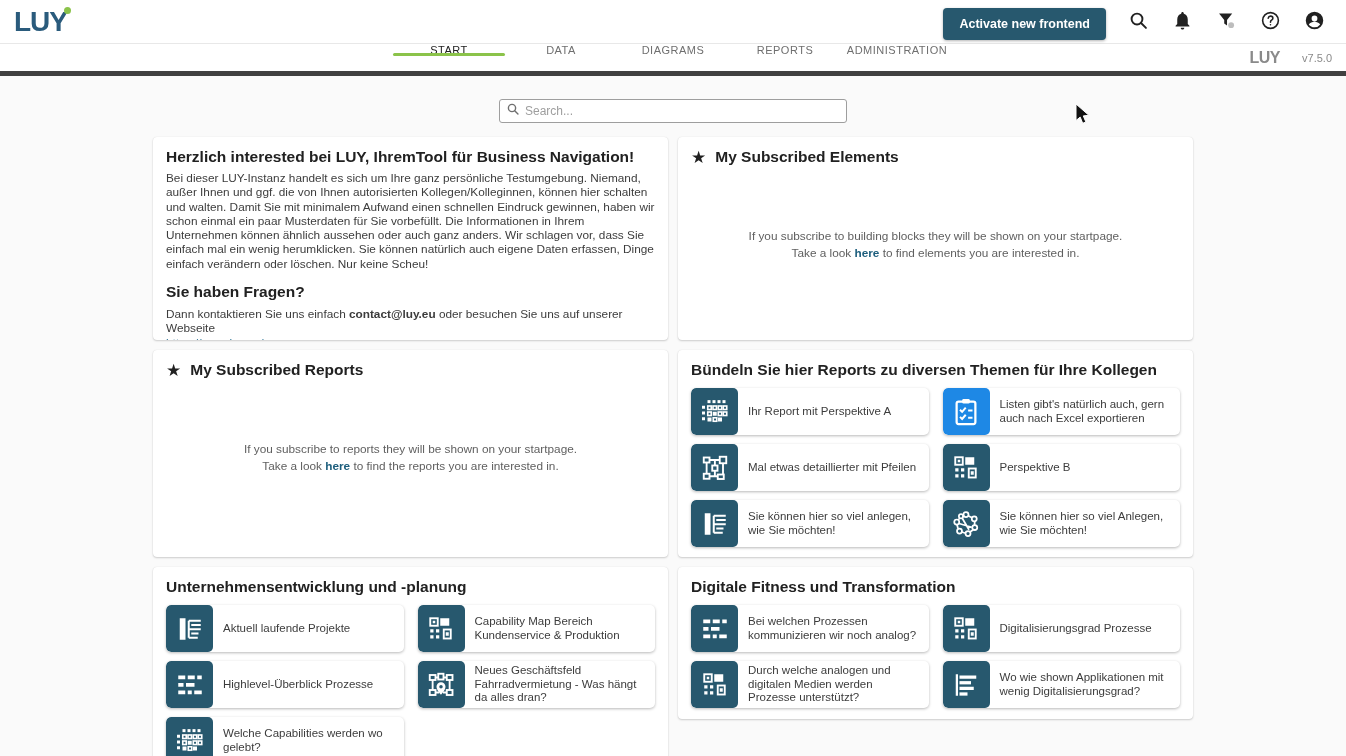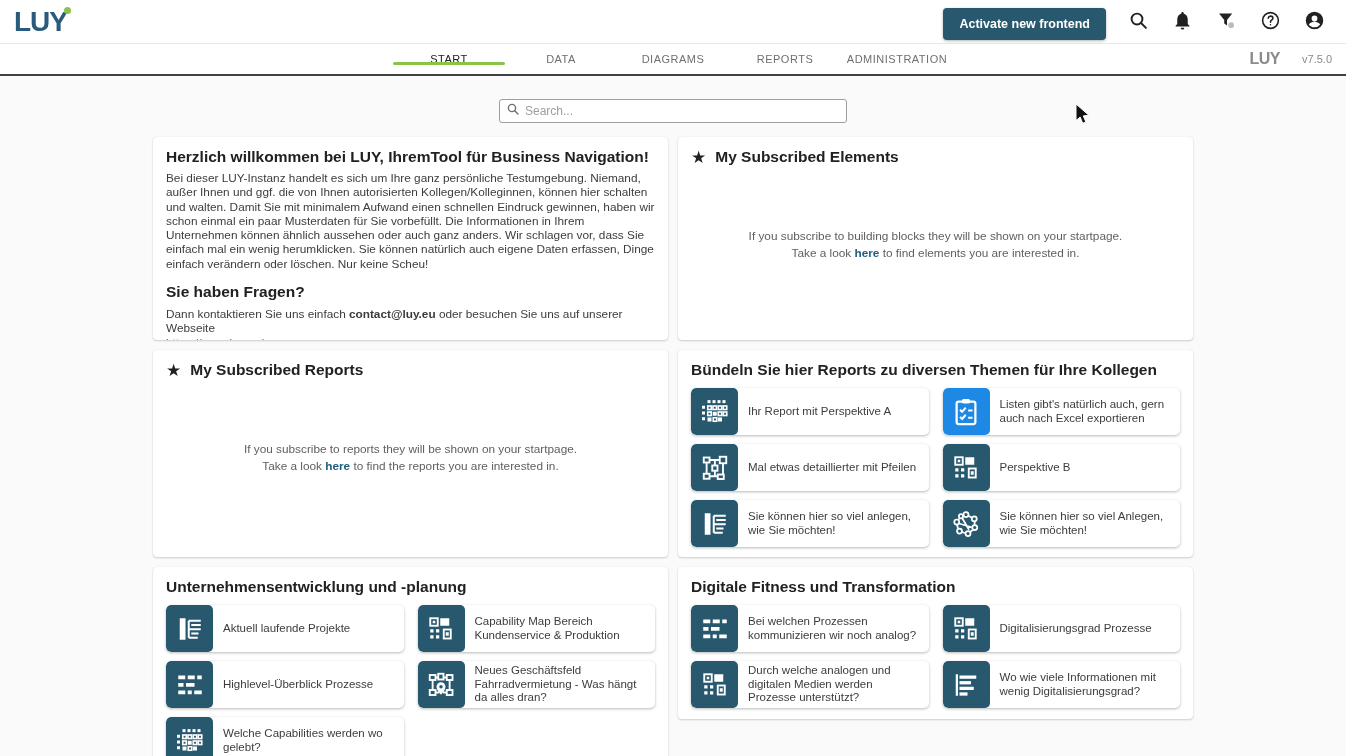--- a/index.html
+++ b/index.html
@@ -15,22 +15,22 @@
     border-radius:50%; background:#8bc34a; }
   .header-right { margin-left:auto; display:flex; align-items:flex-end; gap:8px; }
   .activate-btn { background:#27586e; color:#fff; border:none; border-radius:4px;
     font-family:inherit; font-size:12.5px; font-weight:700; padding:9px 16px;
     box-shadow:0 1px 3px rgba(0,0,0,.3); cursor:pointer; margin-right:6px; }
   .icon-btn { width:36px; height:36px; border:none; background:transparent;
     display:flex; align-items:center; justify-content:center; cursor:pointer; }
   .icon-btn svg { width:21px; height:21px; }
 
   
-  .navbar { height:32px; background:#fff; border-bottom:2px solid #404040;
-    display:flex; align-items:center; justify-content:center; position:relative; }
+  .navbar { height:32px; background:#fff; border-bottom:5px solid #404040;
+    display:flex; align-items:flex-start; justify-content:center; position:relative; }
   .tab { min-width:112px; text-align:center; font-size:11px; letter-spacing:.5px;
     color:#6f6f6f; display:flex; align-items:center; justify-content:center;
     cursor:pointer; position:relative; font-weight:500; }
   .tab.active { color:#212121; }
   .tab.active::after { content:""; position:absolute; left:0; right:0; bottom:0;
     height:3px; background:#8bc34a; border-radius:2px; }
   .version-box { position:absolute; right:14px; top:0; height:100%;
     display:flex; align-items:center; gap:5px; }
   .version-brand { font-size:16px; font-weight:700; color:#8a8a8a; letter-spacing:-.5px; }
   .version-num { font-size:11px; color:#8a8a8a;margin-left:17px; }
@@ -141,21 +141,21 @@
           <circle cx="10.3" cy="10.3" r="6.2"></circle>
           <path d="M14.9 14.9l5.6 5.6"></path>
         </svg></span>
     <input type="text" placeholder="Search..." style="">
   </div>
 </div>
 
 <div class="content">
 
   <div class="card">
-    <h1>Herzlich willkommen bei LUY, IhremTool für Business Navigation!</h1>
+    <h1>Herzlich interested bei LUY, IhremTool für Business Navigation!</h1>
     <p>Bei dieser LUY-Instanz handelt es sich um Ihre ganz persönliche Testumgebung. Niemand, außer Ihnen und ggf. die von Ihnen autorisierten Kollegen/Kolleginnen, können hier schalten und walten. Damit Sie mit minimalem Aufwand einen schnellen Eindruck gewinnen, haben wir schon einmal ein paar Musterdaten für Sie vorbefüllt. Die Informationen in Ihrem Unternehmen können ähnlich aussehen oder auch ganz anders. Wir schlagen vor, dass Sie einfach mal ein wenig herumklicken. Sie können natürlich auch eigene Daten erfassen, Dinge einfach verändern oder löschen. Nur keine Scheu!</p>
     <h2>Sie haben Fragen?</h2>
     <p><span>Dann kontaktieren Sie uns einfach </span><span class="email">contact@luy.eu</span><span> oder besuchen Sie uns auf unserer Webseite</span><br>
     <a class="link" href="#">https://www.luy.eu/</a><br>
     </p>
 
   </div>
 
   <div class="card">
     <div class="card-head">
@@ -449,21 +449,21 @@
         <div class="tile color-teal">
           <span class="tile-icon">
             <svg viewBox="0 0 24 24" fill="#fff">
               <rect x="3.8" y="3.4" width="1.8" height="17.2"></rect>
               <rect x="6.8" y="4.4" width="13.4" height="2.6"></rect>
               <rect x="6.8" y="8.9" width="9.2" height="2.6"></rect>
               <rect x="6.8" y="13.4" width="11.4" height="2.6"></rect>
               <rect x="6.8" y="17.9" width="6.4" height="2.6"></rect>
             </svg>
           </span>
-          <span class="tile-label">Wo wie viele Informationen mit wenig Digitalisierungsgrad?</span>
+          <span class="tile-label">Wo wie shown Applikationen mit wenig Digitalisierungsgrad?</span>
         </div>
       </div>
   </div>
 
 </div>
 
 <svg class="cursor" viewBox="0 0 17 24">
     <path d="M1 1l0 16.5 4.2-3.4 2.5 6.2 3.2-1.3-2.6-6.1 5.6-.6z" fill="#111" stroke="#fff" stroke-width="1"></path>
   </svg>
 

